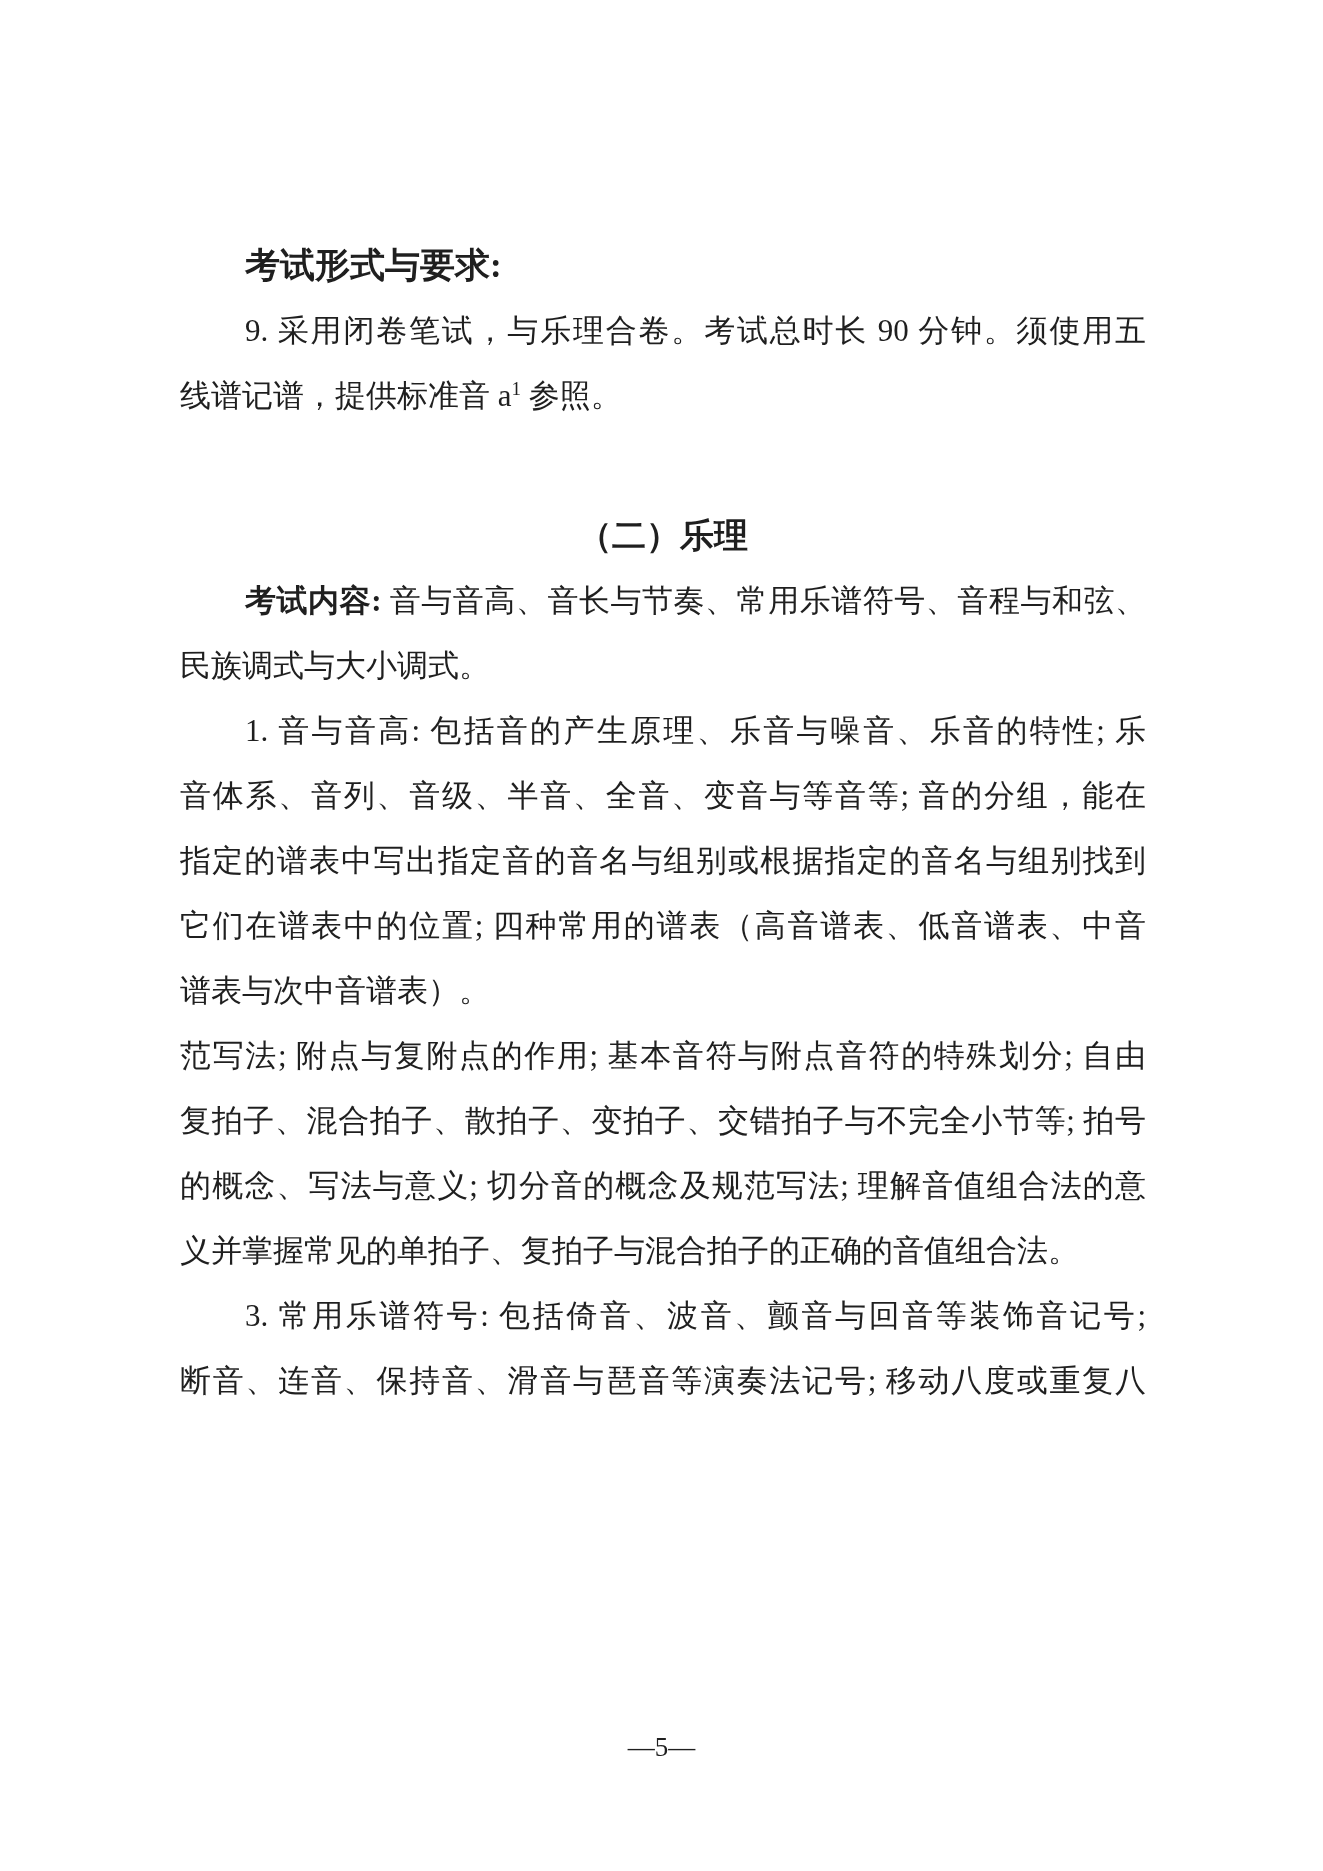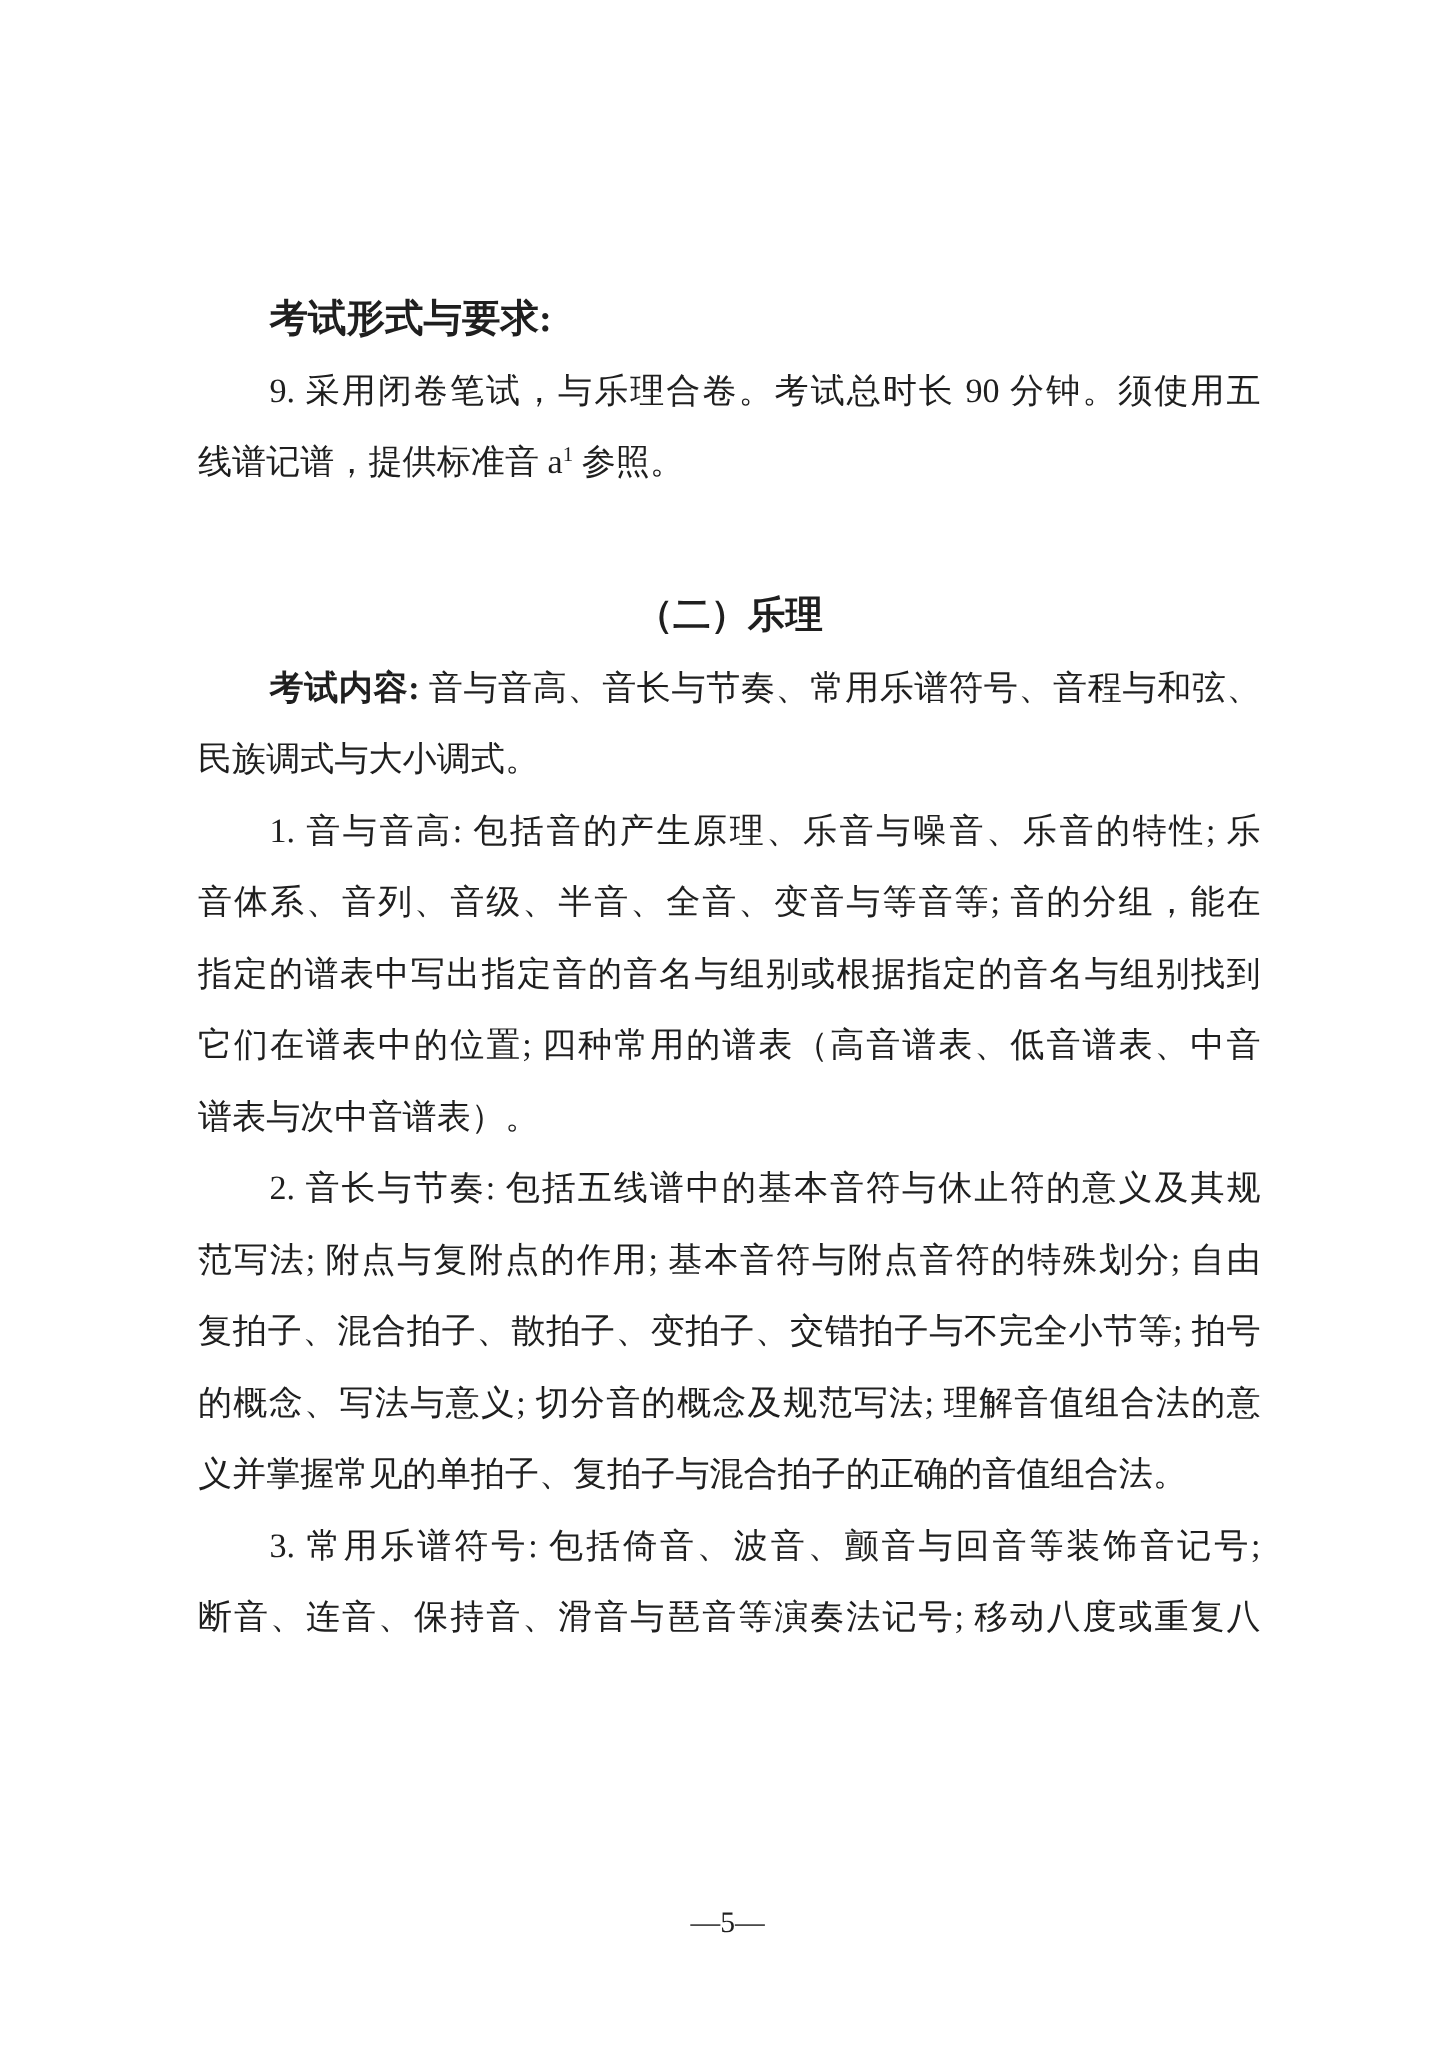--- a/index.html
+++ b/index.html
@@ -6,21 +6,21 @@
   body {
     width: 1323px; height: 1871px;
     background: #ffffff;
     position: relative;
     font-family: "Liberation Serif", "DejaVu Serif", serif;
     color: #1f1f1f;
     overflow: hidden;
   }
   .doc-body {
     position: absolute;
-    left: 180px; top: 257px;
+    left: 180px; top: 233px;
     width: 966px;
   }
   .ln {
     height: 65px;
     line-height: 65px;
     font-size: 31px;
     overflow: hidden;
     white-space: normal;
   }
   .j {            
@@ -69,21 +69,20 @@
       <div class="ln l"><span>线谱记谱，提供标准音 a</span><span class="sup">1</span><span> 参照。</span></div>
       <div class="spacer"></div>
       <div class="ln h2"><span>（二）乐理</span></div>
       <div class="ln j ind"><span class="b">考试内容:</span><span> 音与音高、音长与节奏、常用乐谱符号、音程与和弦、</span></div>
       <div class="ln l"><span>民族调式与大小调式。</span></div>
       <div class="ln j ind"><span>1. 音与音高: 包括音的产生原理、乐音与噪音、乐音的特性; 乐</span></div>
       <div class="ln j"><span>音体系、音列、音级、半音、全音、变音与等音等; 音的分组，能在</span></div>
       <div class="ln j"><span>指定的谱表中写出指定音的音名与组别或根据指定的音名与组别找到</span></div>
       <div class="ln j"><span>它们在谱表中的位置; 四种常用的谱表（高音谱表、低音谱表、中音</span></div>
       <div class="ln l"><span>谱表与次中音谱表）。</span></div>
-      <div class="ln j ind"><span>2. 音长与节奏: 包括五线谱中的基本音符与休止符的意义及其规</span></div>
       <div class="ln j"><span>范写法; 附点与复附点的作用; 基本音符与附点音符的特殊划分; 自由</span></div>
       <div class="ln j"><span>复拍子、混合拍子、散拍子、变拍子、交错拍子与不完全小节等; 拍号</span></div>
       <div class="ln j"><span>的概念、写法与意义; 切分音的概念及规范写法; 理解音值组合法的意</span></div>
       <div class="ln l"><span>义并掌握常见的单拍子、复拍子与混合拍子的正确的音值组合法。</span></div>
       <div class="ln j ind"><span>3. 常用乐谱符号: 包括倚音、波音、颤音与回音等装饰音记号;</span></div>
       <div class="ln j"><span>断音、连音、保持音、滑音与琶音等演奏法记号; 移动八度或重复八</span></div>
     </section>
   <footer class="page-footer">—5—</footer>
 </main>
 

